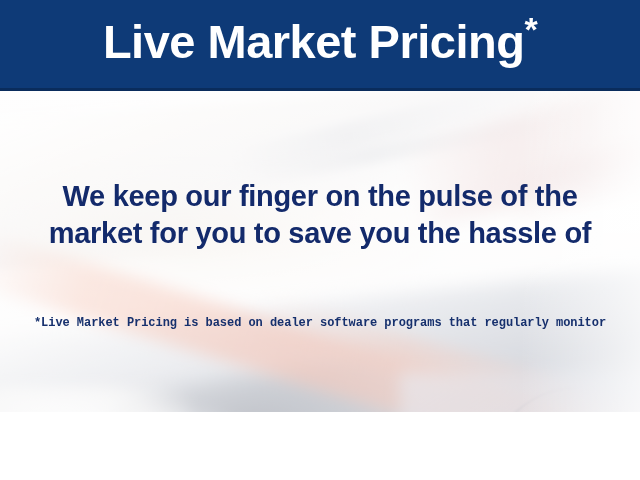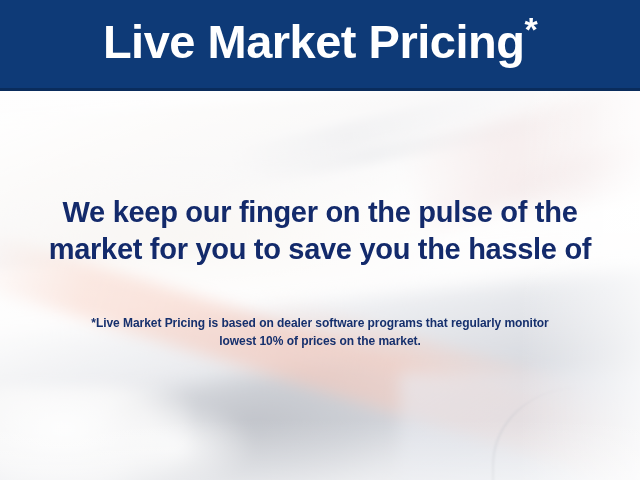--- a/index.html
+++ b/index.html
@@ -7,21 +7,21 @@
     padding: 0;
     background: #ffffff;
   }
   body {
     font-family: "Liberation Sans", sans-serif;
   }
 
   .banner {
     position: relative;
     width: 640px;
-    height: 480px;
+    height: 412px;
     overflow: hidden;
     background: #ef4444;
   }
 
   
   .photo-backdrop {
     position: absolute;
     left: 0;
     top: 0;
     width: 640px;
@@ -314,21 +314,21 @@
   .header-title .asterisk {
     font-size: 34px;
     vertical-align: super;
     line-height: 0;
   }
 
   
   .headline {
     position: absolute;
     left: 0;
-    top: 194px;
+    top: 178px;
     width: 640px;
     text-align: center;
     color: #132a6b;
     font-family: "Liberation Sans", sans-serif;
     font-size: 29px;
     font-weight: bold;
     line-height: 37px;
     letter-spacing: -0.3px;
   }
 
@@ -348,20 +348,21 @@
     font-family: "Liberation Sans", sans-serif;
     font-size: 12px;
     font-weight: bold;
     line-height: 18px;
     letter-spacing: -0.05px;
   }
 
   .disclaimer .dc-line {
     display: block;
     white-space: nowrap;
+    font-family: Liberation Mono, monospace;
   }
 </style>
 </head>
 <body>
 
 <div class="banner">
 
   <div class="photo-backdrop">
     <div class="chrome-sweep"></div>
     <div class="chrome-streak-a"></div>
@@ -387,16 +388,15 @@
 
   <div class="header-title"><span>Live Market Pricing</span><span class="asterisk">*</span></div>
 
   <div class="headline">
     <span class="hl-line">We keep our finger on the pulse of the</span>
     <span class="hl-line">market for you to save you the hassle of</span>
   </div>
 
   <div class="disclaimer">
     <span class="dc-line">*Live Market Pricing is based on dealer software programs that regularly monitor</span>
-    <span class="dc-line">lowest 10% of prices on the market.</span>
   </div>
 
 </div>
 
 </body></html>

